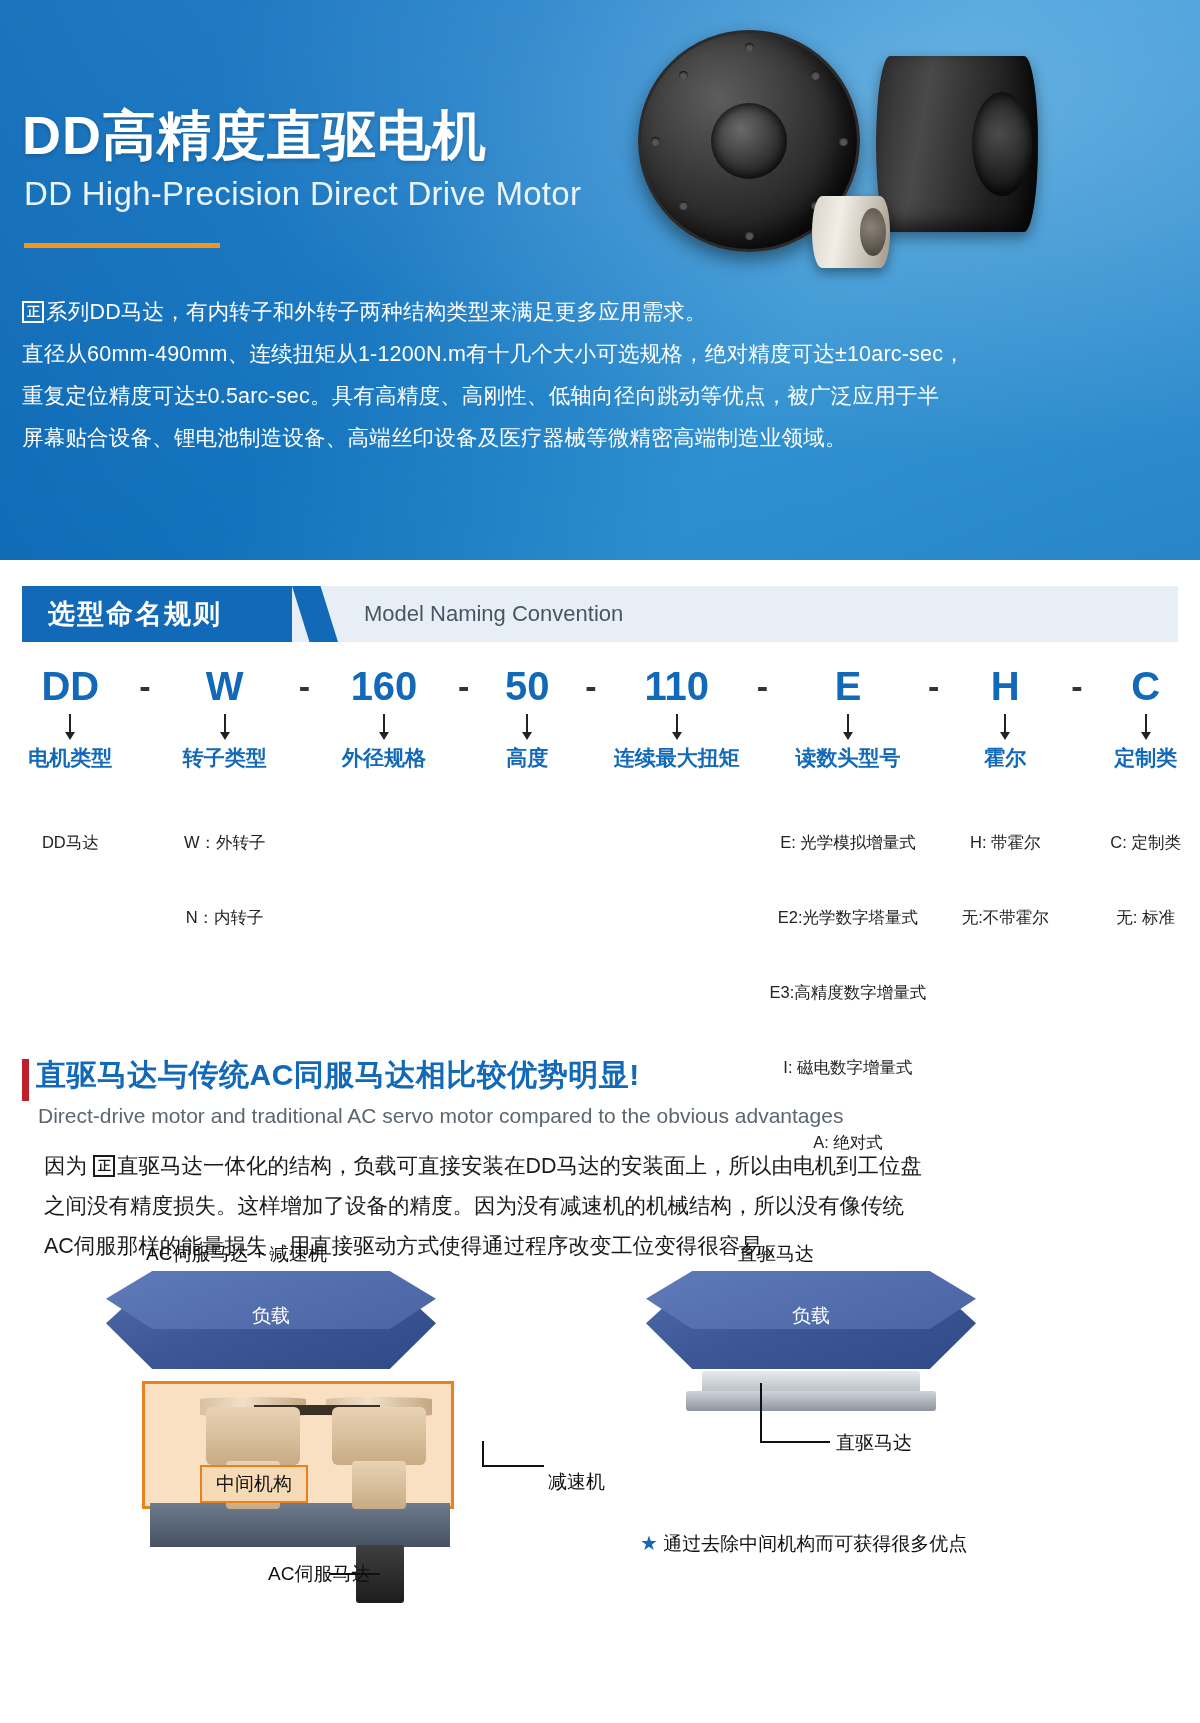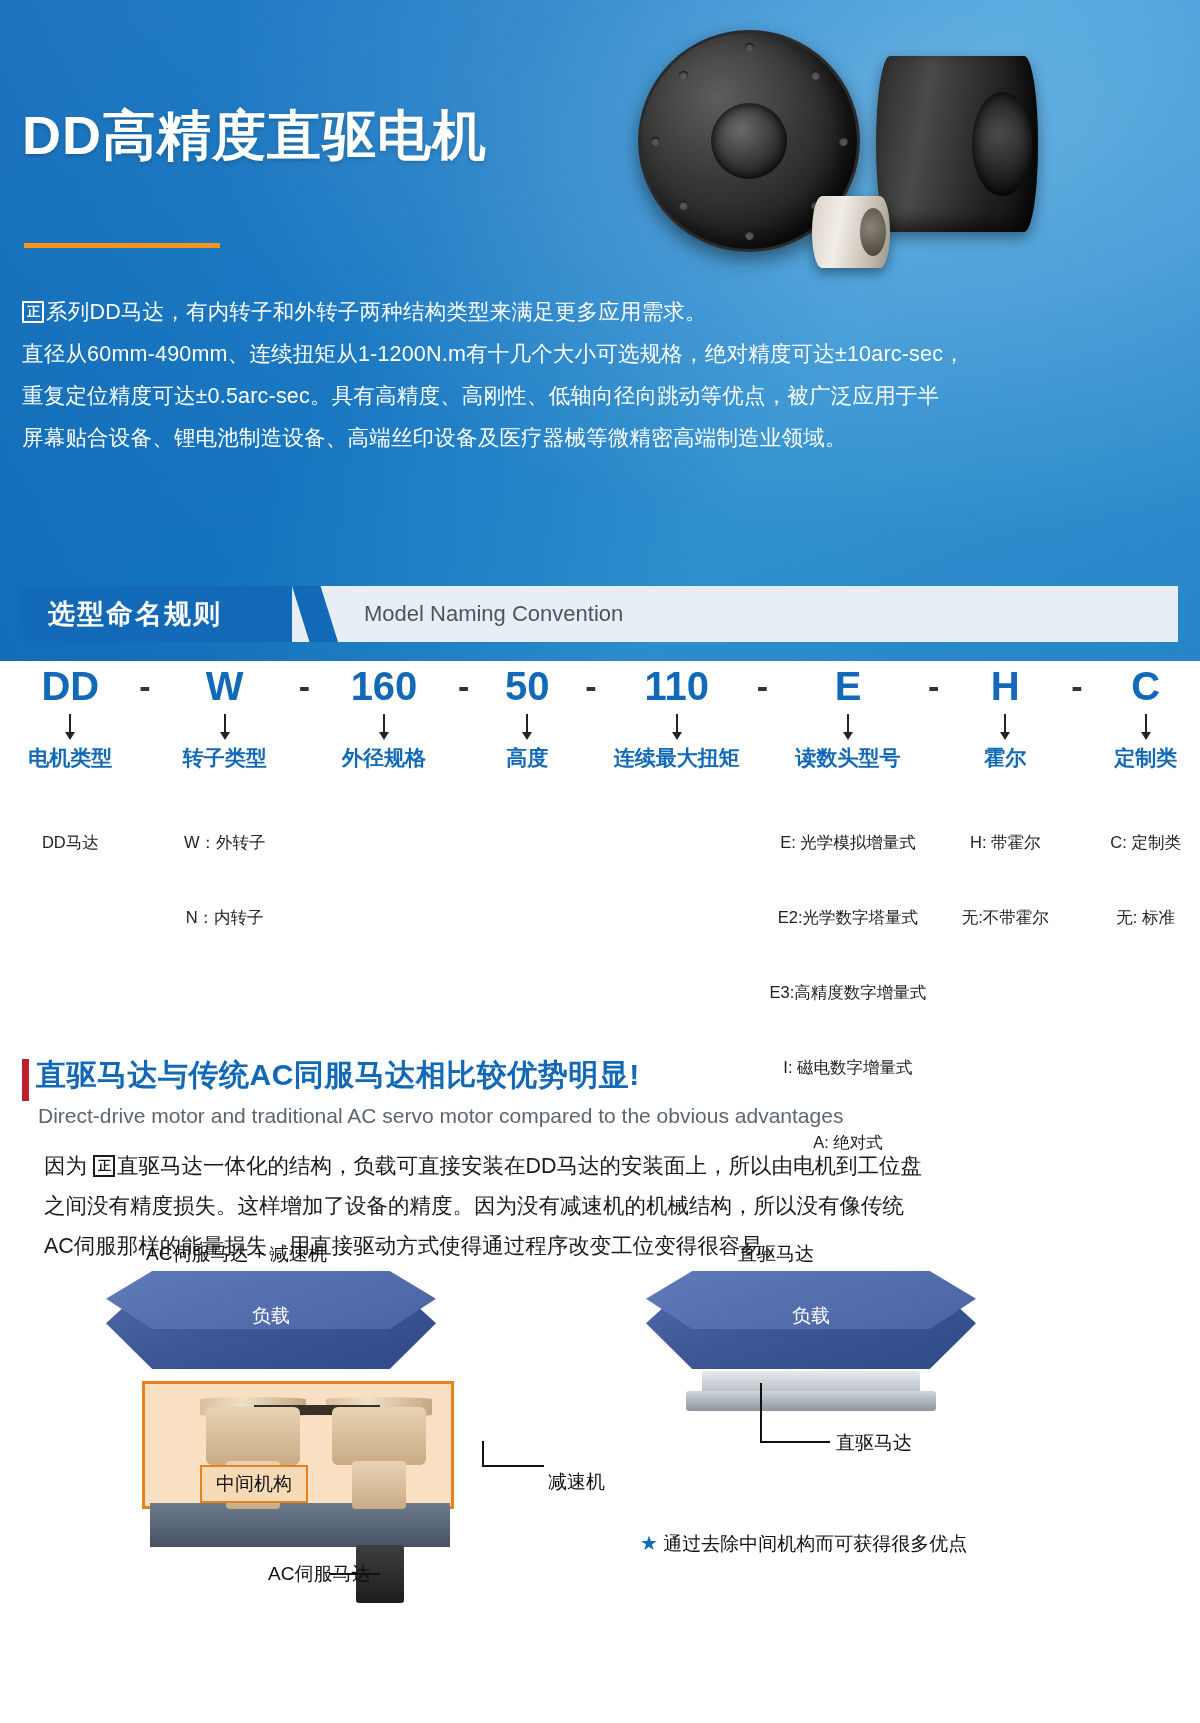--- a/index.html
+++ b/index.html
@@ -8,21 +8,21 @@
     background: #ffffff;
     font-family: "Liberation Sans", sans-serif;
     color: #1a1a1a;
     overflow: hidden;
   }
   .page { position: relative; width: 1200px; height: 1723px; }
 
   
   .hero {
     position: relative;
-    width: 1200px; height: 661px;
+    width: 1200px; height: 560px;
     background: linear-gradient(120deg, #0f6fc0 0%, #1279c9 35%, #2a93d8 65%, #1f86cf 100%);
     overflow: hidden;
   }
   .hero-sheen {
     position: absolute; inset: 0;
     background: radial-gradient(ellipse at 78% 18%, rgba(255,255,255,0.22) 0%, rgba(255,255,255,0) 55%),
                 linear-gradient(200deg, rgba(255,255,255,0.10) 0%, rgba(0,0,0,0.08) 100%);
     pointer-events: none;
   }
   .hero-title {
@@ -214,20 +214,21 @@
         <div class="bolt" style="left:104px;top:198px;"></div>
         <div class="bolt" style="left:38px;top:168px;"></div>
         <div class="bolt" style="left:10px;top:104px;"></div>
         <div class="bolt" style="left:38px;top:38px;"></div>
       </div>
       <div class="motor-mid"></div>
       <div class="motor-small"></div>
     </div>
 
     <div class="hero-title">DD高精度直驱电机</div>
+    <div class="hero-sub">DD High-Precision Direct Drive Motor</div>
     <div class="hero-rule"></div>
 
     <div class="intro">
       <p>
         <span class="brandmark">正</span><span>系列DD马达，有内转子和外转子两种结构类型来满足更多应用需求。</span>
       </p>
       <p>直径从60mm-490mm、连续扭矩从1-1200N.m有十几个大小可选规格，绝对精度可达±10arc-sec，</p>
       <p>重复定位精度可达±0.5arc-sec。具有高精度、高刚性、低轴向径向跳动等优点，被广泛应用于半</p>
       <p>屏幕贴合设备、锂电池制造设备、高端丝印设备及医疗器械等微精密高端制造业领域。</p>
     </div>

